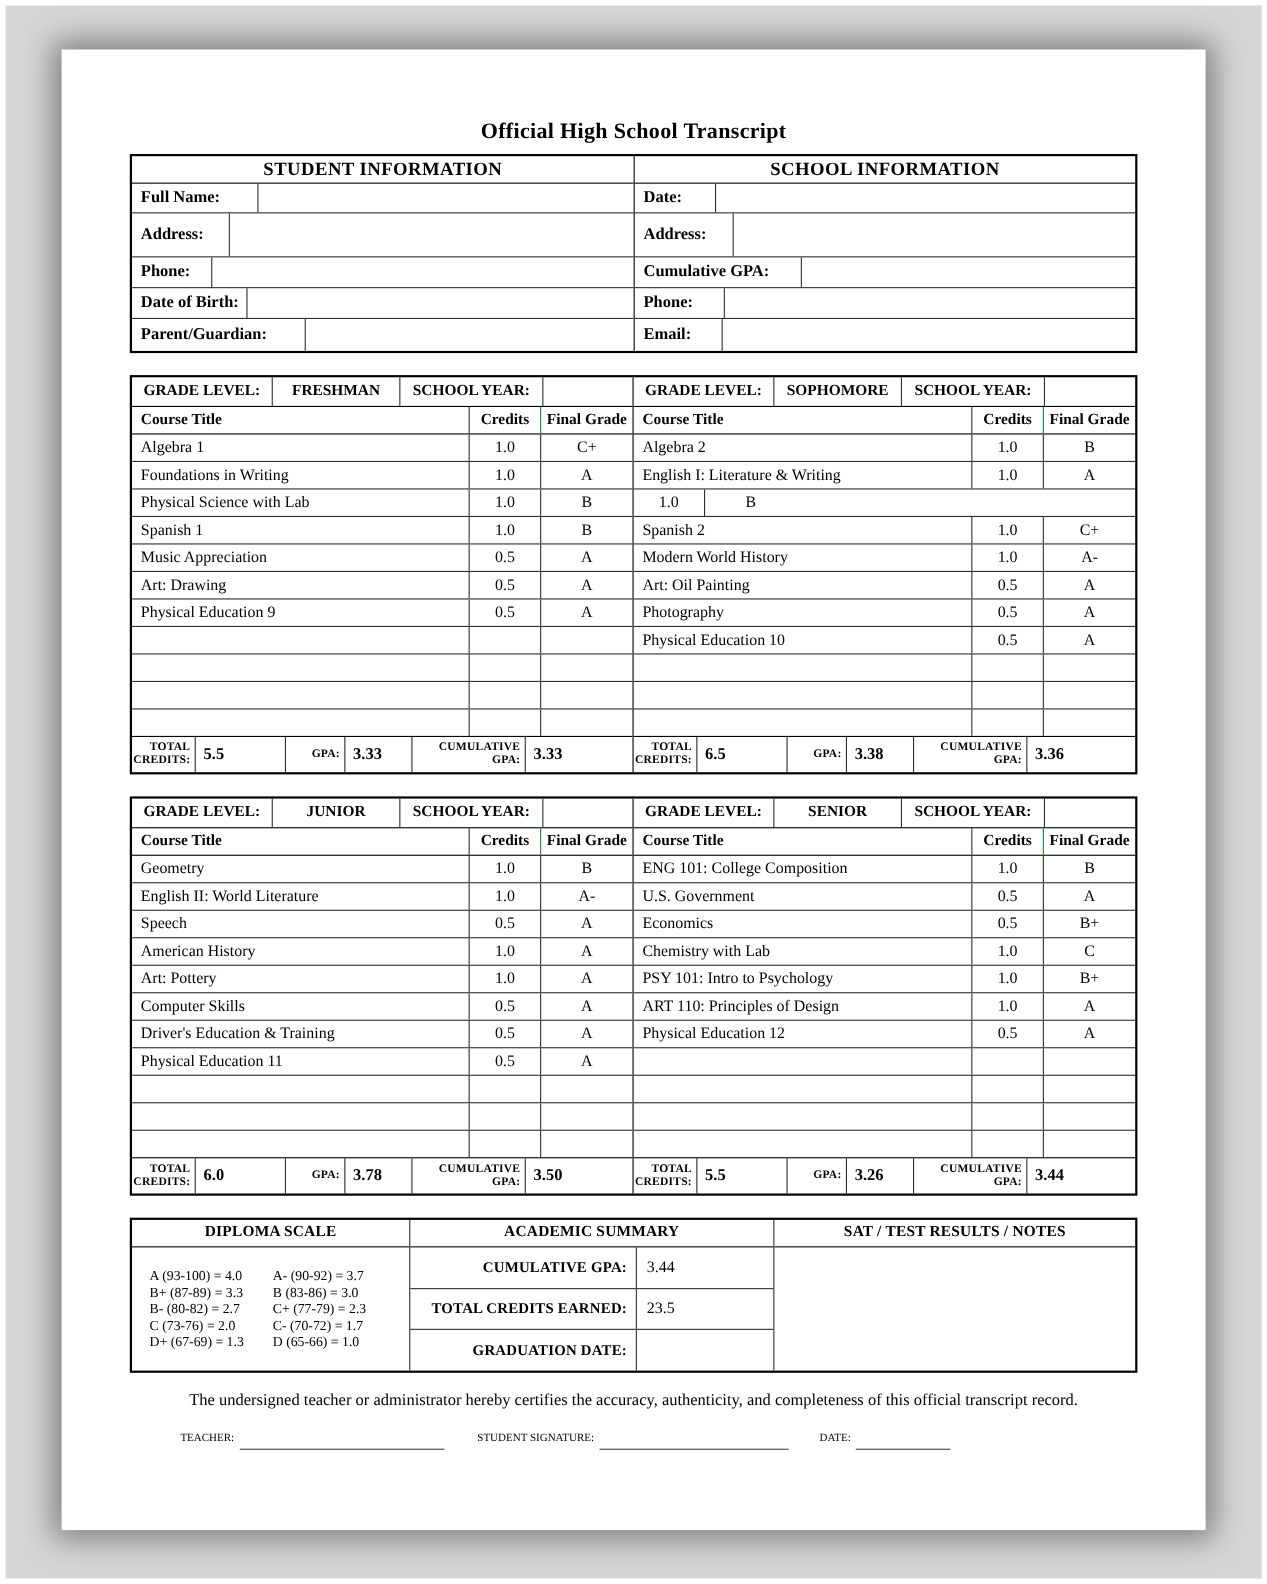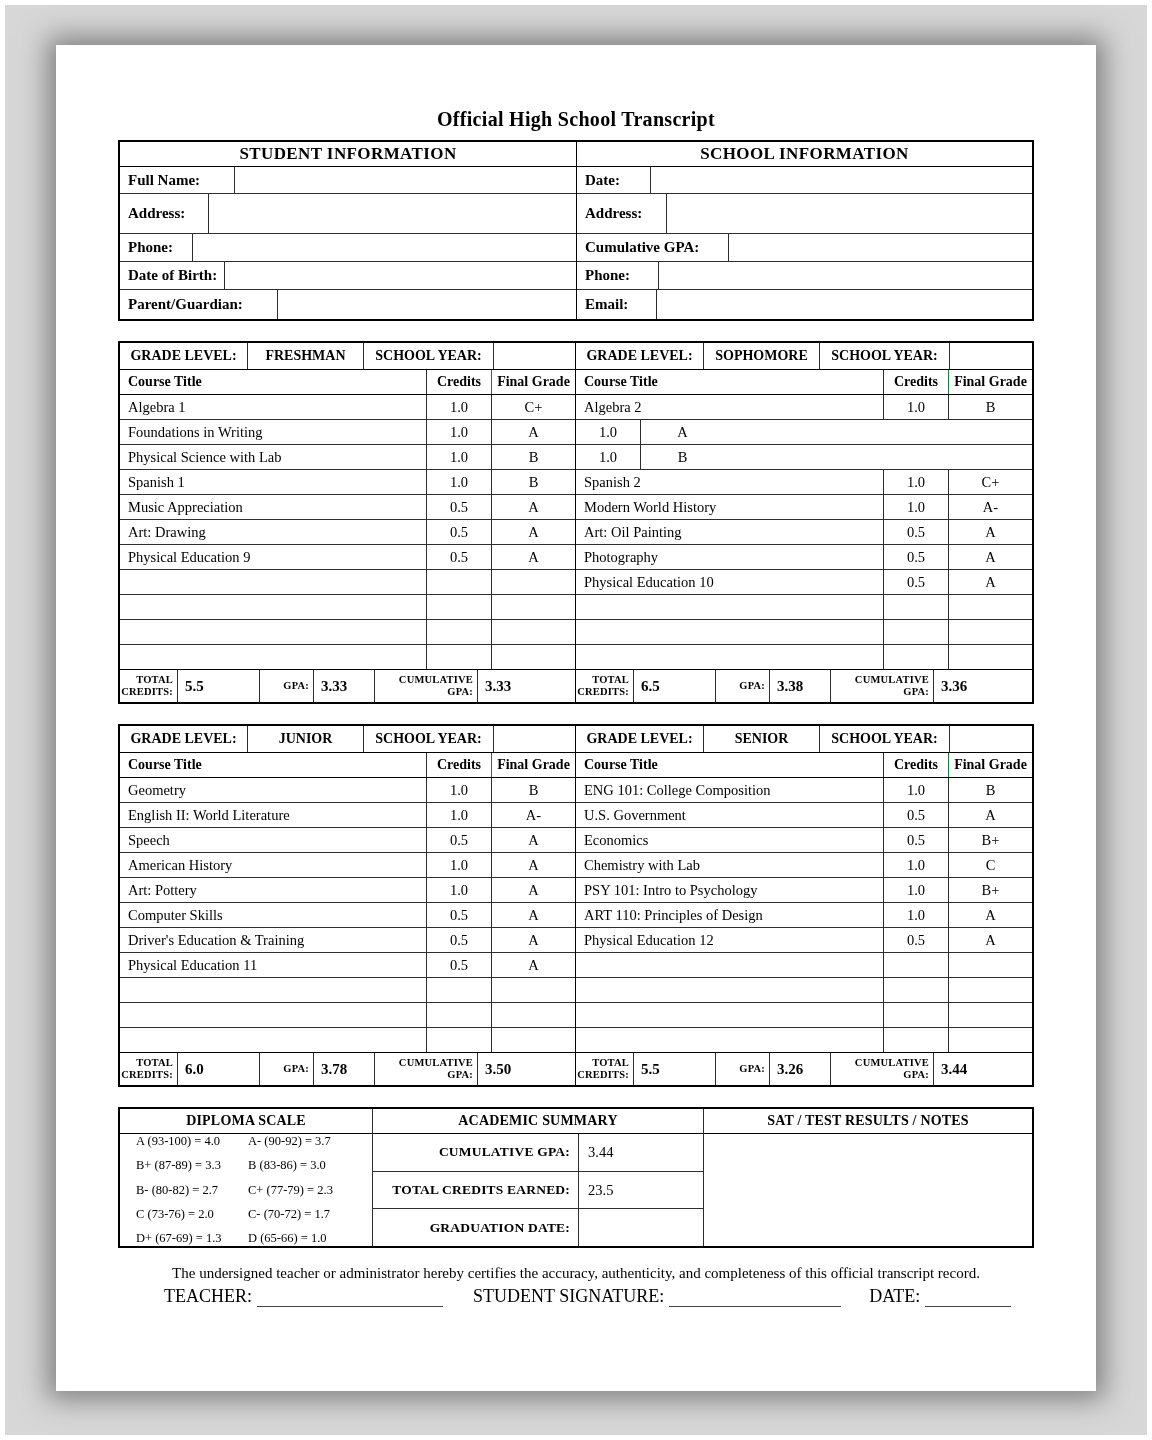--- a/index.html
+++ b/index.html
@@ -149,21 +149,21 @@
     display: flex; align-items: center; justify-content: center;
     font-weight: bold;
     font-size: 14px;
     border-bottom: 1px solid #000;
     letter-spacing: 0.2px;
   }
   .scale-body {
     flex: 1;
     display: flex;
     flex-direction: column;
-    justify-content: space-between;
+    justify-content: center;
     padding-left: 16px;
     font-size: 12.5px;
   }
   .scale-line { display: flex; }
   .scale-a { width: 112px; }
   .sum-rows { flex: 1; display: flex; flex-direction: column; }
   .sum-row { flex: 1; display: flex; border-bottom: 1px solid #2e2e2e; }
   .sum-row:last-child { border-bottom: none; }
   .sum-label {
     width: 206px;
@@ -177,25 +177,25 @@
   .sum-value { flex: 1; display: flex; align-items: center; padding-left: 9px; font-size: 14.5px; }
   .sat-body { flex: 1; }
 
   
   .certification {
     margin-top: 17px;
     text-align: center;
     font-size: 15px;
   }
   .sig-row {
-    margin-top: 4px;
-    display: flex;
-    align-items: flex-end;
+    margin-top: 20px;
+    display: flex;
+    align-items: flex-start;
     padding-left: 46px;
-    font-size: 18px;
+    font-size: 10px;
   }
   .sig-label { margin-right: 5px; }
   .sig-line {
     display: inline-block;
     border-bottom: 1.2px solid #444;
     height: 16px;
   }
   .sig-line.teacher { width: 186px; margin-right: 30px; }
   .sig-line.student { width: 172px; margin-right: 28px; }
   .sig-line.date { width: 86px; }
@@ -354,20 +354,21 @@
           <div class="col-credits">Credits</div>
           <div class="col-grade">Final Grade</div>
         </div>
         <div class="rows" id="rows-1">
             <div class="course-row">
               <div class="c-title">Algebra 2</div>
               <div class="c-credits">1.0</div>
               <div class="c-grade">B</div>
             </div>
             <div class="course-row">
+              <div class="c-title">English I: Literature &amp; Writing</div>
               <div class="c-credits">1.0</div>
               <div class="c-grade">A</div>
             </div>
             <div class="course-row">
               <div class="c-credits">1.0</div>
               <div class="c-grade">B</div>
             </div>
             <div class="course-row">
               <div class="c-title">Spanish 2</div>
               <div class="c-credits">1.0</div>

